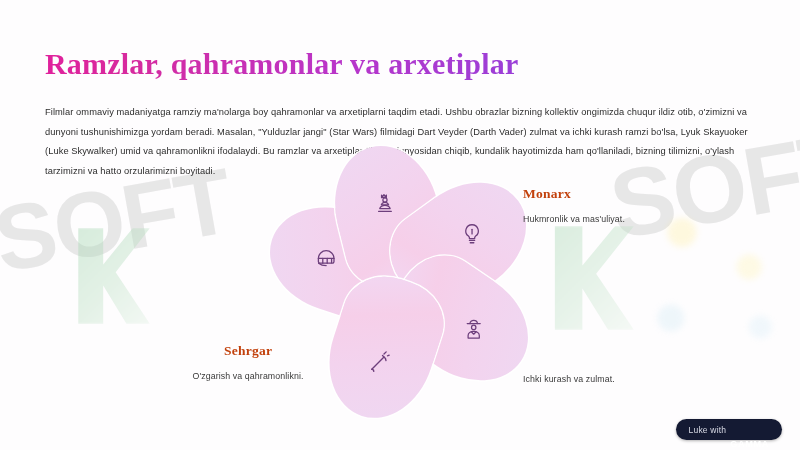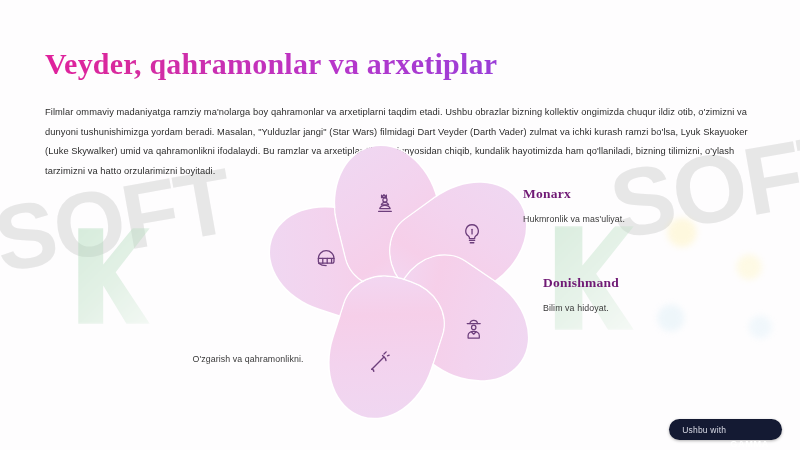--- a/index.html
+++ b/index.html
@@ -166,21 +166,21 @@
   .petal.p4 .petal-icon { transform: rotate(-124deg); }
   .petal.p5 .petal-icon { transform: rotate(-198deg); }
 
   
   .lbl { position: absolute; }
   .lbl-title {
     font-family: "Liberation Serif", serif;
     font-weight: 700;
     font-size: 13.5px;
     line-height: 17px;
-    color: #701a75;
+    color: #c2410c;
     letter-spacing: .25px;
     white-space: nowrap;
   }
   .lbl-desc {
     font-size: 8.8px;
     line-height: 14px;
     color: #3a3a3a;
     margin-top: 10px;
     letter-spacing: .1px;
     white-space: nowrap;
@@ -222,21 +222,21 @@
 <body>
 
 <div class="slide">
 
   <div class="wm wm-left">SOFT</div>
   <div class="wm wm-right">SOFT</div>
   <div class="wm-green wm-green-left"></div>
   <div class="wm-green wm-green-right"></div>
   <div class="wm-yellow"></div>
 
-  <h1 class="title">Veyder, qahramonlar va arxetiplar</h1>
+  <h1 class="title">Ramzlar, qahramonlar va arxetiplar</h1>
 
   <p class="body-text">Filmlar ommaviy madaniyatga ramziy ma'nolarga boy qahramonlar va arxetiplarni taqdim etadi. Ushbu obrazlar bizning kollektiv ongimizda chuqur ildiz otib, o'zimizni va dunyoni tushunishimizga yordam beradi. Masalan, "Yulduzlar jangi" (Star Wars) filmidagi Dart Veyder (Darth Vader) zulmat va ichki kurash ramzi bo'lsa, Lyuk Skayuoker (Luke Skywalker) umid va qahramonlikni ifodalaydi. Bu ramzlar va arxetiplar filmlar dunyosidan chiqib, kundalik hayotimizda ham qo'llaniladi, bizning tilimizni, o'ylash tarzimizni va hatto orzularimizni boyitadi.</p>
 
   <div class="flower">
 
     <div class="petal p1">
       <span class="petal-icon">
         <svg width="24" height="24" viewBox="0 0 24 24" fill="none" stroke="currentColor" stroke-width="1.3" stroke-linecap="round" stroke-linejoin="round">
           <path d="M4.2 13.2a7.8 7.8 0 1 1 15.6 0"></path>
           <path d="M4.2 13.2h15.6v3.1a1.6 1.6 0 0 1-1.6 1.6H5.8a1.6 1.6 0 0 1-1.6-1.6z"></path>
@@ -292,30 +292,28 @@
       </span>
     </div>
   </div>
 
 
   <div class="lbl lbl-monarx">
     <div class="lbl-title">Monarx</div>
     <div class="lbl-desc">Hukmronlik va mas'uliyat.</div>
   </div>
 
-  <div class="lbl lbl-donish">
-    <div class="lbl-title">Donishmand</div>
-    <div class="lbl-desc">Bilim va hidoyat.</div>
+
+  <div class="lbl lbl-qarshi">
+    <div class="lbl-desc">Ichki kurash va zulmat.</div>
   </div>
 
-  <div class="lbl lbl-qarshi">
-  </div>
-
   <div class="lbl lbl-sehrgar">
+    <div class="lbl-title">Sehrgar</div>
     <div class="lbl-desc">O'zgarish va qahramonlikni.</div>
   </div>
 
   <a class="badge">
-    <span class="badge-made">Ushbu with</span>
+    <span class="badge-made">Luke with</span>
     <span class="badge-gamma">GAMMA</span>
   </a>
 
 </div>
 
 </body></html>

